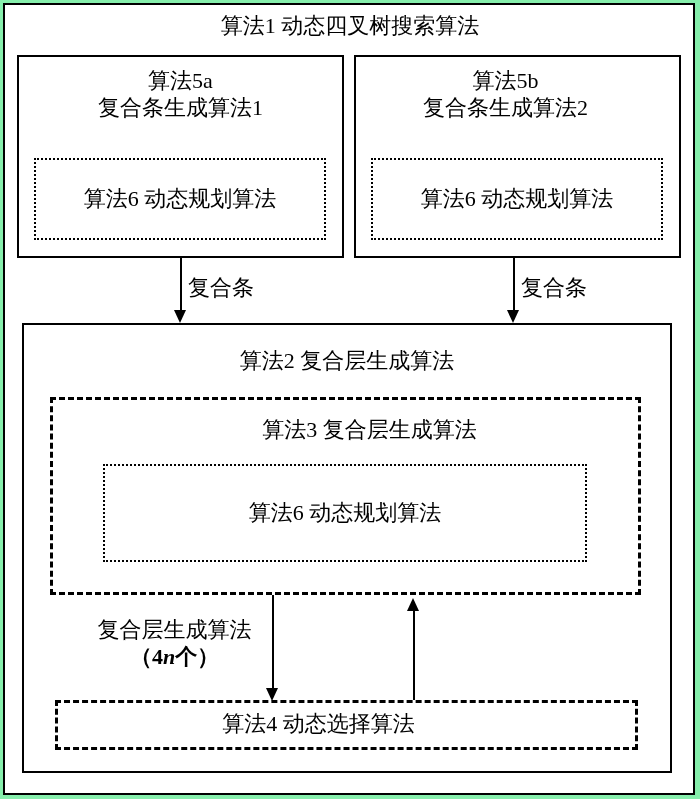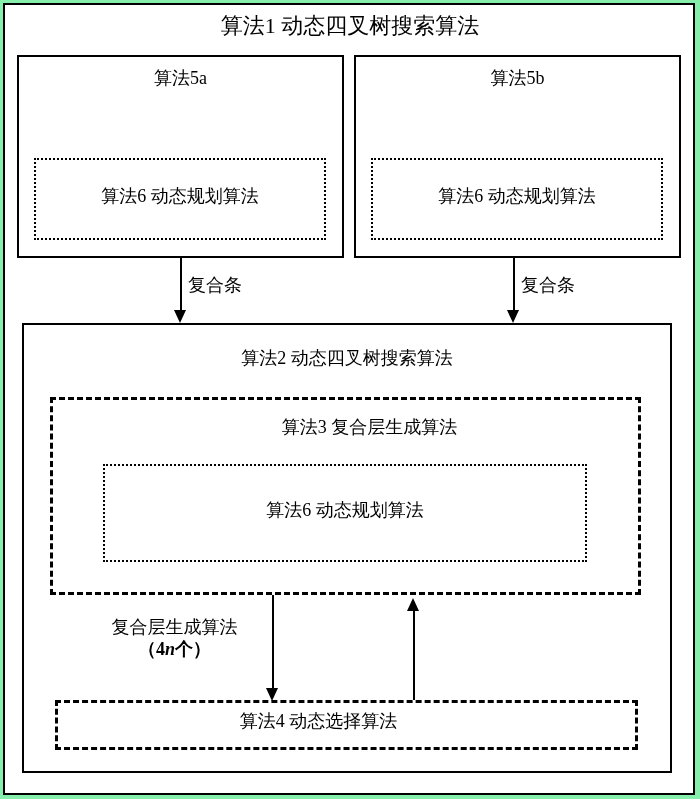--- a/index.html
+++ b/index.html
@@ -33,21 +33,21 @@
     box-sizing: border-box;
     background: #ffffff;
   }
 
   
   .txt {
     position: absolute;
     text-align: center;
     line-height: 1.22;
     white-space: nowrap;
-    font-size: 18px;
+    font-size: 22px;
     letter-spacing: 0px;
   }
 
   .title-1 {
     left: 0px;
     top: 13px;
     width: 700px;
     font-size: 22px;
   }
 
@@ -66,21 +66,21 @@
     height: 203px;
   }
   .box-5b {
     left: 354px;
     top: 55px;
     width: 327px;
     height: 203px;
   }
 
   .head-5a { left: 17px;  top: 68px;  width: 327px; }
-  .head-5b { left: 354px; top: 68px;  width: 327px; }
+  .head-5b { left: 342px; top: 68px;  width: 327px; }
 
   
   .box-dotted {
     position: absolute;
     border: 2px dotted #000000;
     box-sizing: border-box;
     background: transparent;
   }
   .box-dashed {
     position: absolute;
@@ -196,41 +196,43 @@
 
 <div id="diagram">
 
   <div class="outer-frame"></div>
 
   <div class="txt title-1">算法1 动态四叉树搜索算法</div>
 
   <div class="box-solid box-5a"></div>
   <div class="txt head-5a">
     <span>算法5a</span><br>
+    <span>复合条生成算法1</span>
   </div>
   <div class="box-dotted alg6-a"></div>
   <div class="txt alg6-a-label">算法6   动态规划算法</div>
 
   <div class="box-solid box-5b"></div>
   <div class="txt head-5b">
     <span>算法5b</span><br>
+    <span>复合条生成算法2</span>
   </div>
   <div class="box-dotted alg6-b"></div>
   <div class="txt alg6-b-label">算法6   动态规划算法</div>
 
   <div class="conn conn-v conn-left"></div>
   <div class="arrow-head-down ah-left"></div>
   <div class="txt lbl-fuheti-1">复合条</div>
 
   <div class="conn conn-v conn-right"></div>
   <div class="arrow-head-down ah-right"></div>
   <div class="txt lbl-fuheti-2">复合条</div>
 
   <div class="box-solid box-alg2"></div>
-  <div class="txt head-alg2">算法2   动态四叉树搜索算法</div>
+  <div class="txt head-alg2">算法2   复合层生成算法</div>
 
   <div class="box-dashed box-alg3"></div>
   <div class="txt head-alg3">算法3   复合层生成算法</div>
 
   <div class="box-dotted alg6-c"></div>
   <div class="txt alg6-c-label">算法6   动态规划算法</div>
 
   <div class="conn conn-v conn-down-mid"></div>
   <div class="arrow-head-down ah-down-mid"></div>
 

